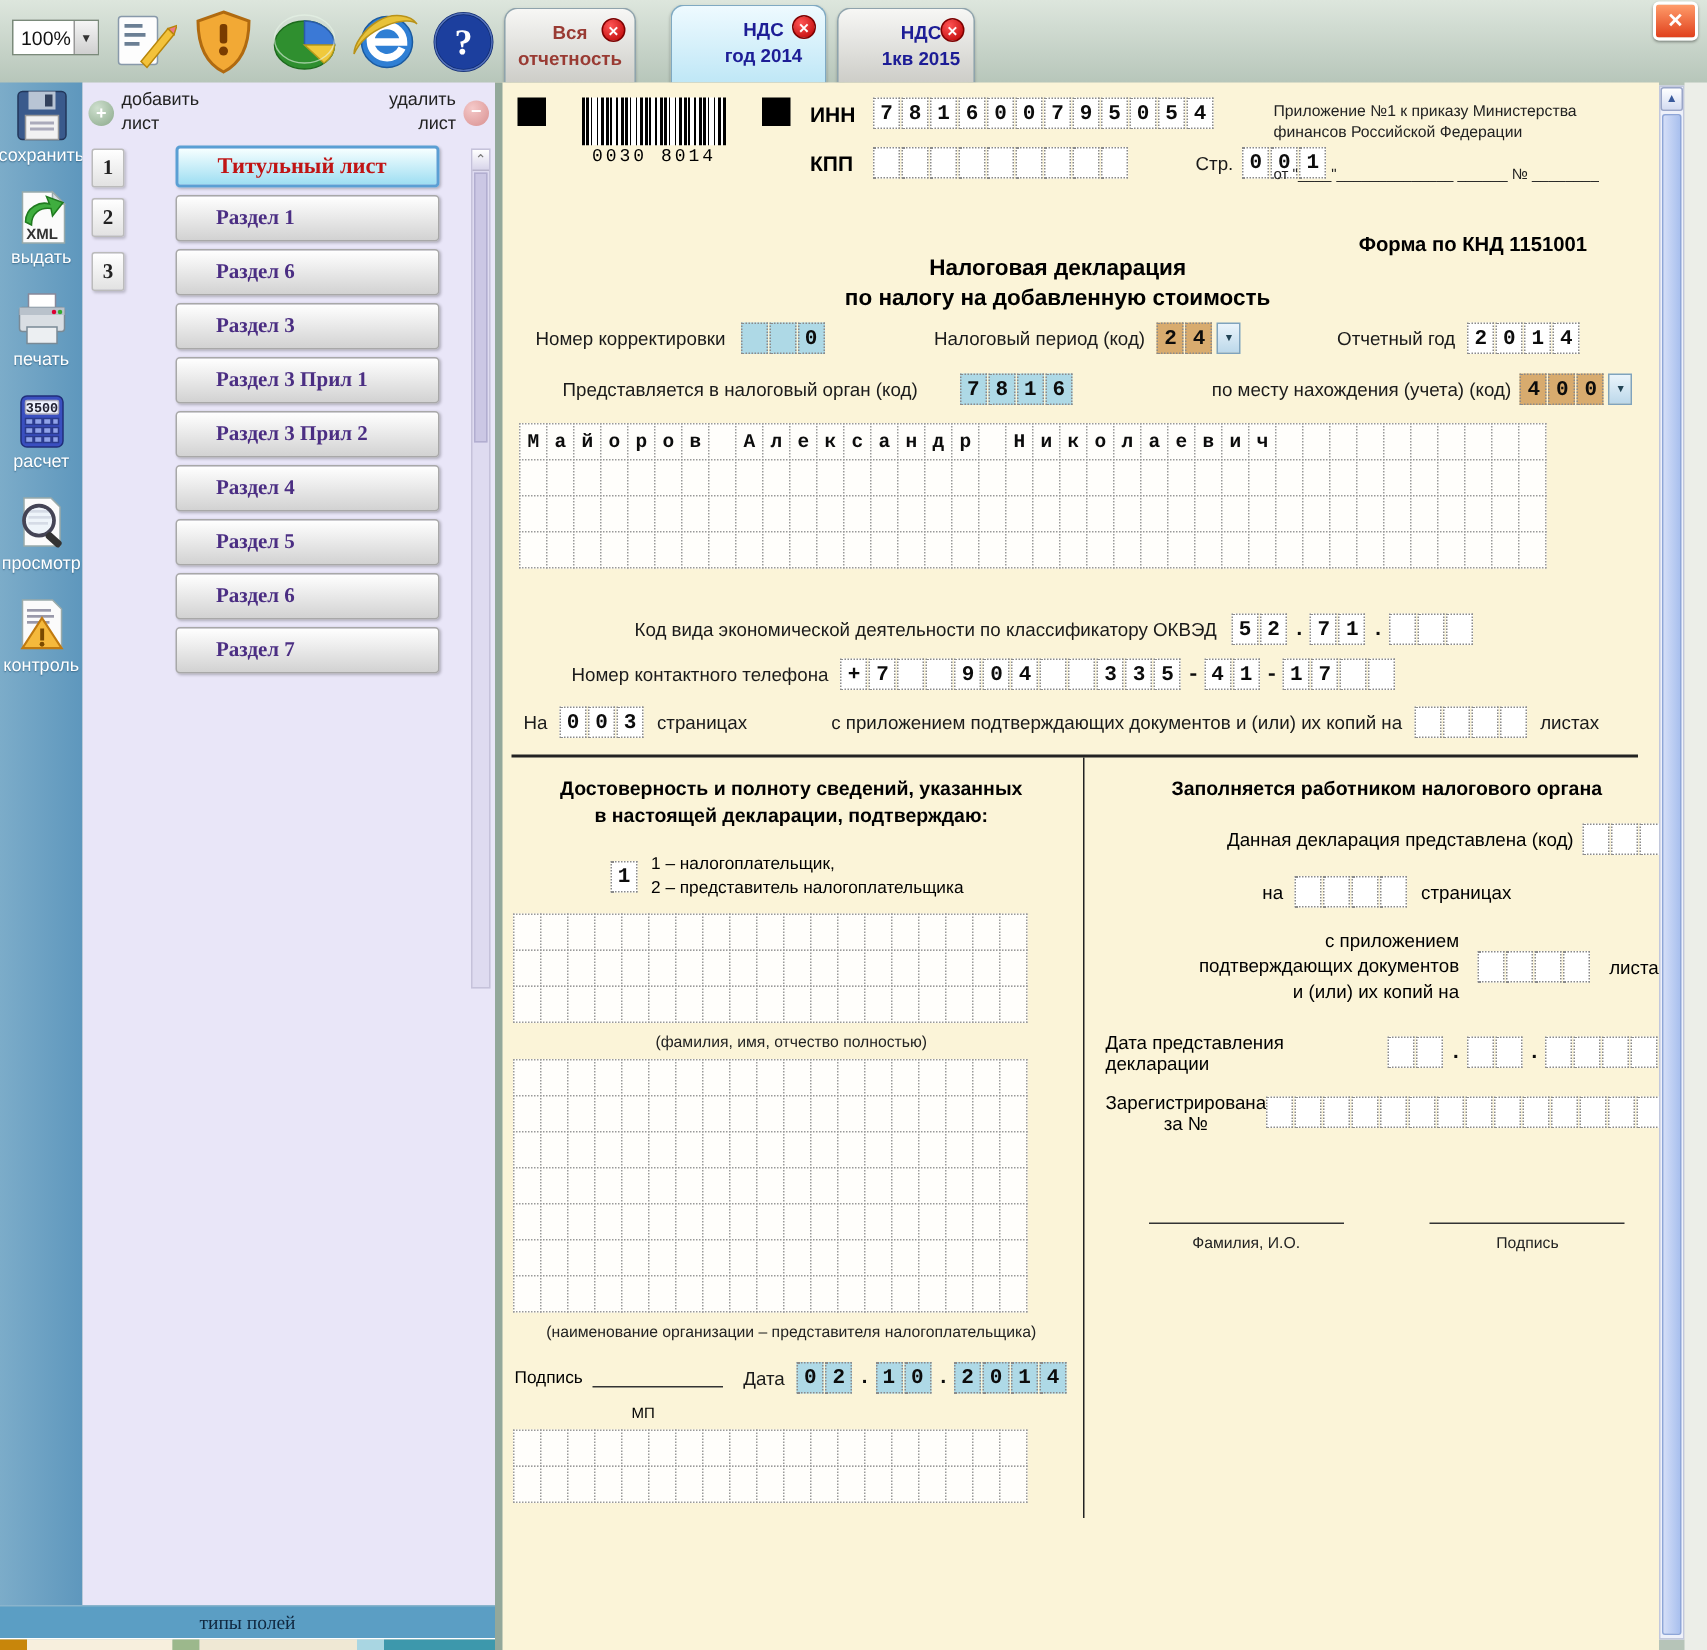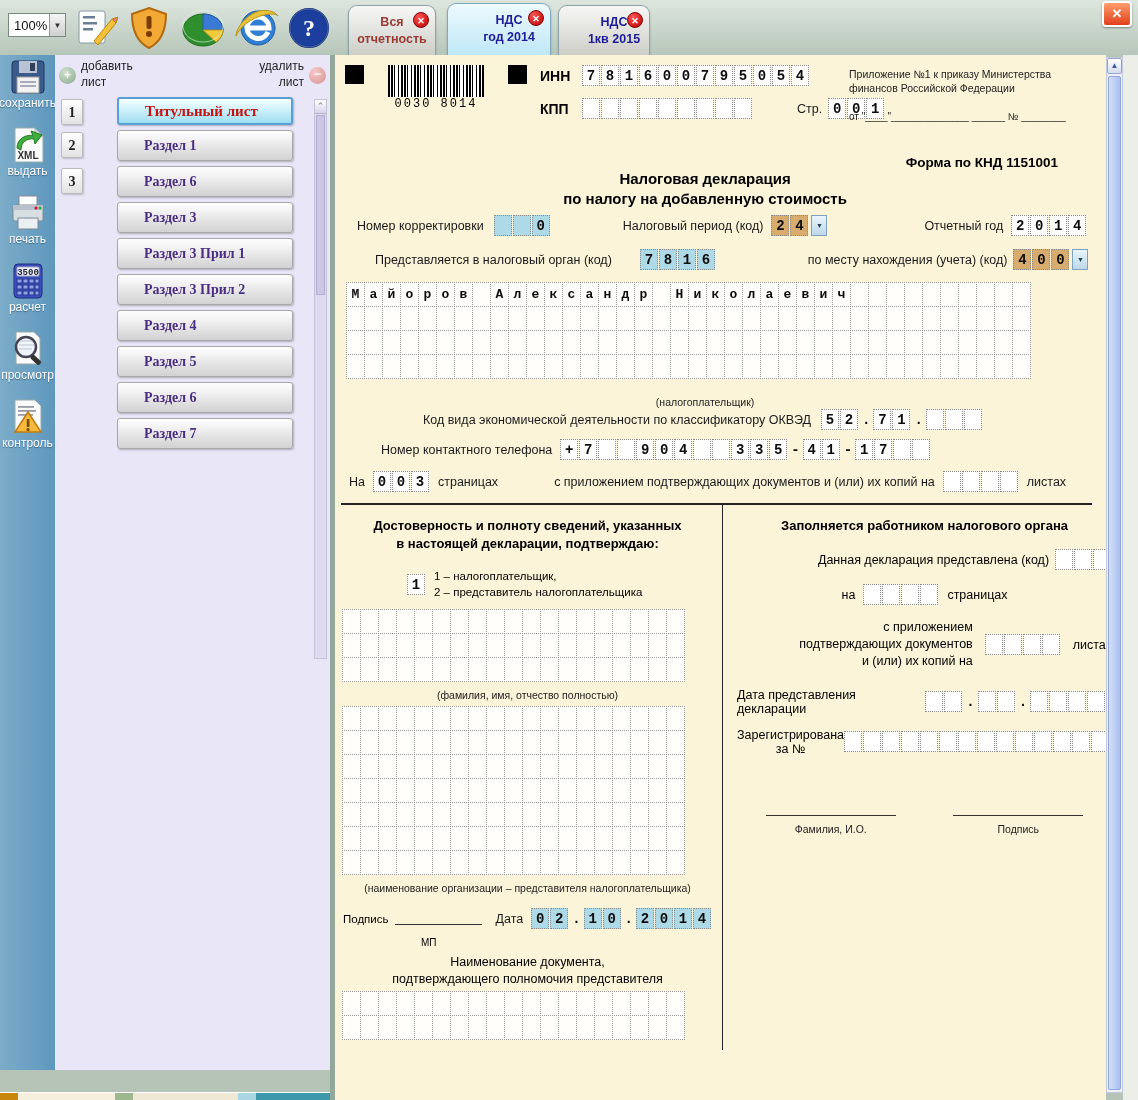--- a/index.html
+++ b/index.html
@@ -180,21 +180,21 @@
       </svg>
     </div>
     <div class="tbicon" style="left:286px">
       <svg width="44" height="44" viewBox="0 0 44 44">
         <circle cx="22" cy="22" r="19" fill="#1c3f9e" stroke="#0f2a70" stroke-width="2"></circle>
         <circle cx="22" cy="22" r="19" fill="none" stroke="#6f8fd8" stroke-width="1" opacity=".7"></circle>
         <text x="22" y="30" text-anchor="middle" font-family="Liberation Serif,serif" font-weight="bold" font-size="24" fill="#fff">?</text>
       </svg>
     </div>
 
-    <div class="tab" style="left:348px;width:88px">
+    <div class="tab" style="left:336px;width:88px">
       <div class="t-red">Вся</div>
       <div class="t-red">отчетность</div>
       <div class="tab-close">✕</div>
     </div>
     <div class="tab active" style="left:447px;width:104px">
       <div class="t-blue">НДС</div>
       <div class="t-blue">год 2014</div>
       <div class="tab-close">✕</div>
     </div>
     <div class="tab" style="left:558px;width:92px">
@@ -401,21 +401,21 @@
           <span class="cell blue"></span>
           <span class="cell blue"></span>
           <span class="cell blue">0</span>
         </span>
       <span class="flabel" style="margin-left:72px">Налоговый период (код)</span>
       <span class="cellrow" style="margin-left:8px">
           <span class="cell tan">2</span>
           <span class="cell tan">4</span>
         </span>
       <span class="ddbtn">▼</span>
-      <span class="flabel" style="margin-left:97px">Отчетный год</span>
+      <span class="flabel" style="margin-left:64px">Отчетный год</span>
       <span class="cellrow" style="margin-left:8px">
           <span class="cell">2</span>
           <span class="cell">0</span>
           <span class="cell">1</span>
           <span class="cell">4</span>
         </span>
     </div>
 
     <div class="abs-row" style="left:40px; top:194px;">
       <span class="flabel">Представляется в налоговый орган (код)</span>
@@ -589,21 +589,20 @@
           <span class="gcell"></span>
           <span class="gcell"></span>
           <span class="gcell"></span>
           <span class="gcell"></span>
           <span class="gcell"></span>
           <span class="gcell"></span>
           <span class="gcell"></span>
           <span class="gcell"></span>
         </div>
       </div>
-    <div id="caption-tp"><span class="small-cap">(налогоплательщик)</span></div>
 
     <div class="abs-row" style="left:88px; top:354px;">
       <span class="flabel">Код вида экономической деятельности по классификатору ОКВЭД</span>
       <span class="cellrow" style="margin-left:10px">
           <span class="cell">5</span>
           <span class="cell">2</span>
           <span class="sep">.</span>
           <span class="cell">7</span>
           <span class="cell">1</span>
           <span class="sep">.</span>
@@ -899,24 +898,20 @@
               <span class="cell blue">1</span>
               <span class="cell blue">0</span>
               <span class="sep">.</span>
               <span class="cell blue">2</span>
               <span class="cell blue">0</span>
               <span class="cell blue">1</span>
               <span class="cell blue">4</span>
             </span>
         </div>
         <div id="mp">МП</div>
-        <div class="doc-cap">
-          <span>Наименование документа,</span><br>
-          <span>подтверждающего полномочия представителя</span>
-        </div>
         <div>
             <div class="grow">
               <span class="gcell"></span>
               <span class="gcell"></span>
               <span class="gcell"></span>
               <span class="gcell"></span>
               <span class="gcell"></span>
               <span class="gcell"></span>
               <span class="gcell"></span>
               <span class="gcell"></span>
@@ -1039,20 +1034,21 @@
       </div>
     </div>
   </div>
 
   <div id="form-scroll">
     <div class="arr">▲</div>
     <div class="thumb"></div>
   </div>
   <div id="right-edge"></div>
 
+  <div id="bottom-bar">типы полей</div>
   <div id="swatches">
     <span style="width: 18px; background-color: rgb(200, 134, 11);"></span>
     <span style="width: 97px; background-color: rgb(247, 239, 221);"></span>
     <span style="width: 18px; background-color: rgb(156, 184, 140);"></span>
     <span style="width: 105px; background-color: rgb(239, 232, 212);"></span>
     <span style="width: 18px; background-color: rgb(169, 214, 226);"></span>
     <span style="width: 74px; background-color: rgb(61, 152, 172);"></span>
   </div>
 
 </div>

